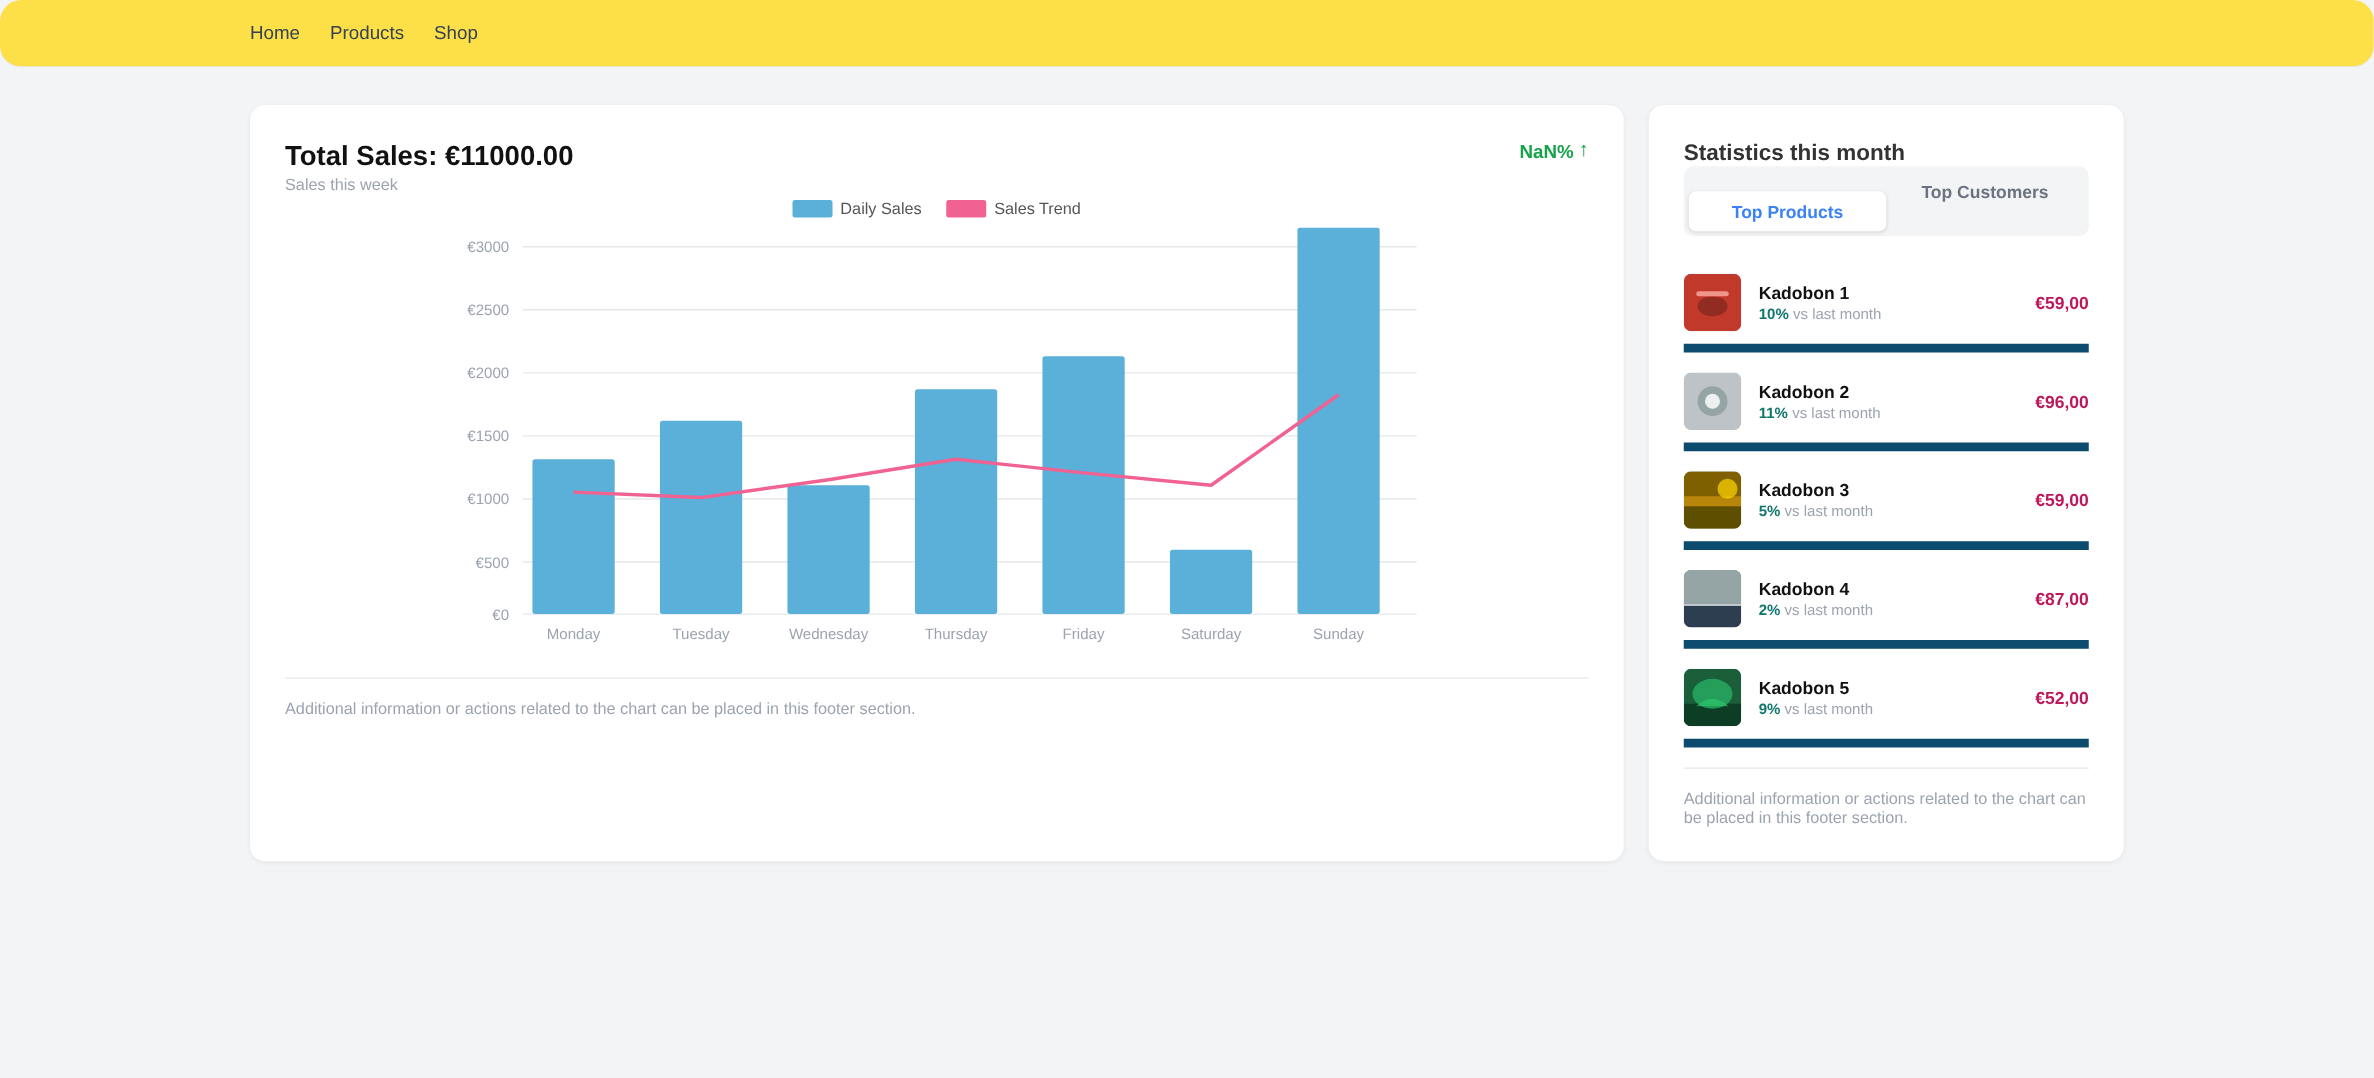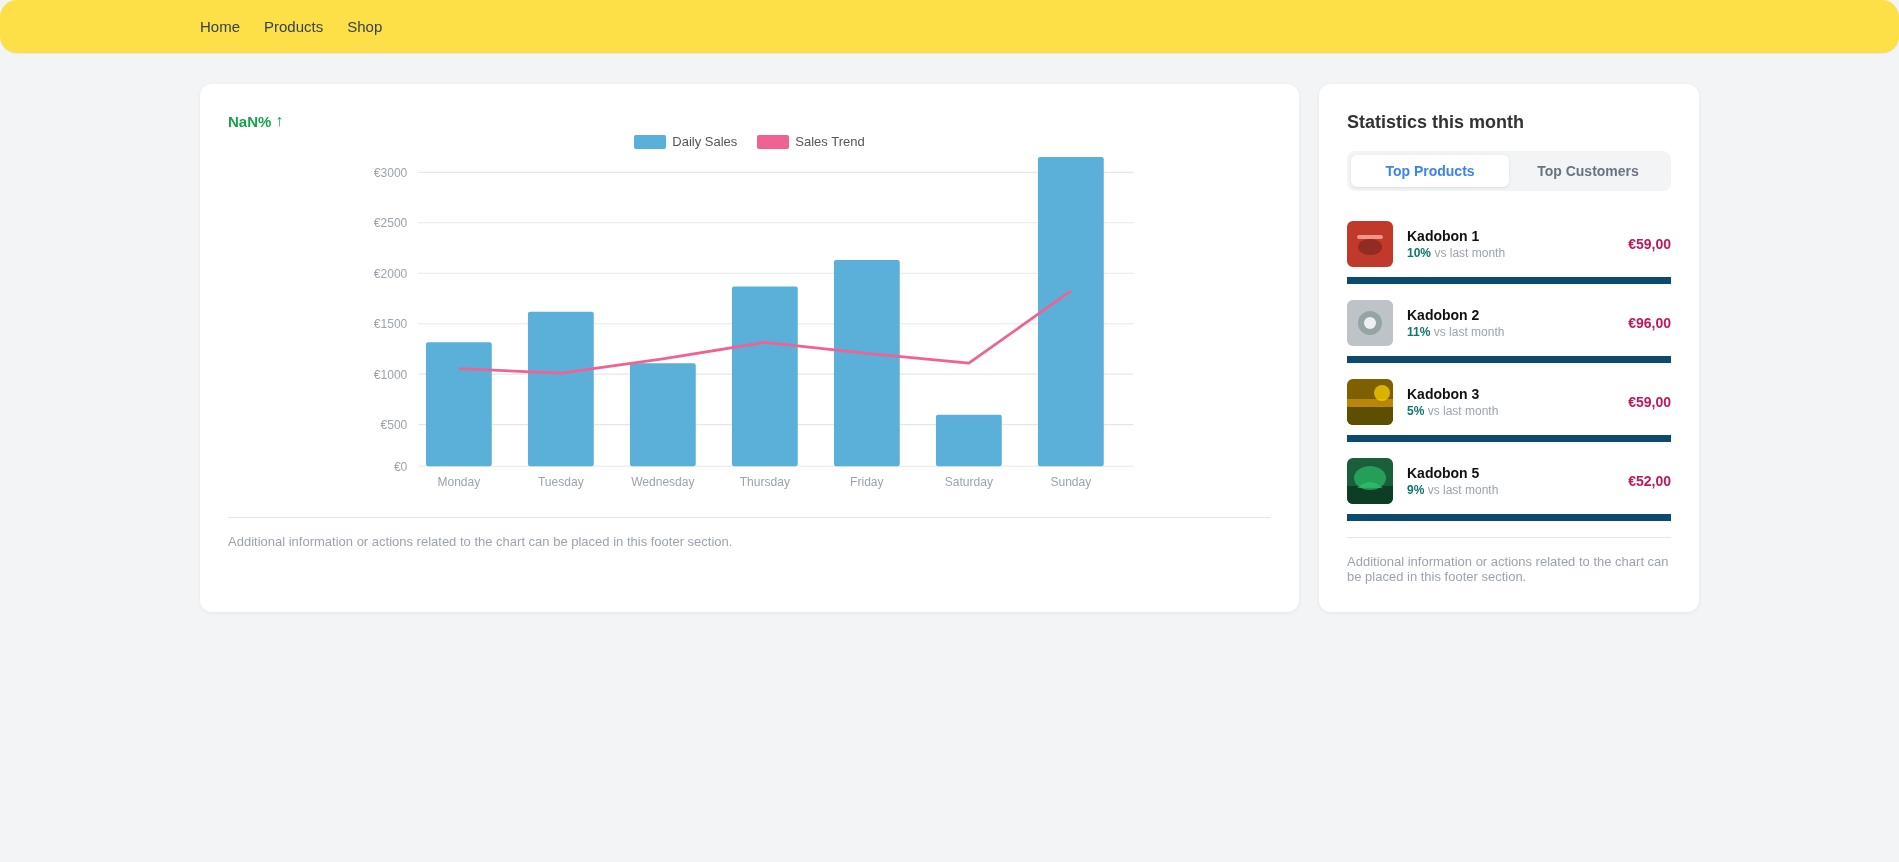--- a/index.html
+++ b/index.html
@@ -100,21 +100,20 @@
       padding: 28px;
       width: 380px;
       flex-shrink: 0;
       box-shadow: 0 1px 4px rgba(0,0,0,0.06);
       display: flex;
       flex-direction: column;
     }
     .stats-title {
       font-size: 18px;
       font-weight: 700;
-      margin-bottom: 18px;
     }
     .tabs {
       display: flex;
       background: #f3f4f6;
       border-radius: 8px;
       padding: 4px;
       margin-bottom: 20px;
     }
     .tab {
       flex: 1;
@@ -123,20 +122,21 @@
       font-size: 14px;
       font-weight: 600;
       cursor: pointer;
       border-radius: 6px;
       color: #6b7280;
     }
     .tab.active {
       background: #fff;
       color: #3b82f6;
       box-shadow: 0 1px 3px rgba(0,0,0,0.1);
+      margin-top: 16px;
     }
     .product-list {
       display: flex;
       flex-direction: column;
       gap: 6px;
       flex: 1;
     }
     .product-item {
       display: flex;
       align-items: center;
@@ -194,20 +194,24 @@
 <nav>
   <a href="#">Home</a>
   <a href="#">Products</a>
   <a href="#">Shop</a>
 </nav>
 
 <div class="main-content">
 
   <div class="chart-card">
     <div class="chart-header">
+      <div>
+        <div class="chart-title">Total Sales: €11000.00</div>
+        <div class="chart-subtitle">Sales this week</div>
+      </div>
       <div class="nan-badge">
         <span>NaN%</span>
         <span class="arrow-up">↑</span>
       </div>
     </div>
 
     <div class="chart-legend">
       <div class="legend-item">
         <div class="legend-box" style="background:#5ab0d8;"></div>
         <span>Daily Sales</span>
@@ -325,20 +329,38 @@
         <div class="product-info">
           <div class="product-name">Kadobon 3</div>
           <div class="product-change">
             <span class="pct">5%</span>
             <span class="label"> vs last month</span>
           </div>
         </div>
         <div class="product-price">€59,00</div>
       </div>
 
+      <div class="product-item">
+        <div class="product-thumb">
+          <svg viewBox="0 0 46 46" xmlns="http://www.w3.org/2000/svg">
+            <rect width="46" height="46" fill="#7f8c8d"></rect>
+            <rect x="0" y="28" width="46" height="18" fill="#2c3e50"></rect>
+            <rect x="0" y="0" width="46" height="28" fill="#95a5a6"></rect>
+            <line x1="0" y1="28" x2="46" y2="28" stroke="#ecf0f1" stroke-width="1"></line>
+          </svg>
+        </div>
+        <div class="product-info">
+          <div class="product-name">Kadobon 4</div>
+          <div class="product-change">
+            <span class="pct">2%</span>
+            <span class="label"> vs last month</span>
+          </div>
+        </div>
+        <div class="product-price">€87,00</div>
+      </div>
 
       <div class="product-item">
         <div class="product-thumb">
           <svg viewBox="0 0 46 46" xmlns="http://www.w3.org/2000/svg">
             <rect width="46" height="46" fill="#1a5e3a"></rect>
             <rect x="0" y="28" width="46" height="18" fill="#0e3d25"></rect>
             <ellipse cx="23" cy="20" rx="16" ry="12" fill="#27ae60" opacity="0.8"></ellipse>
             <path d="M10 30 Q23 18 36 30" fill="#2ecc71" opacity="0.6"></path>
           </svg>
         </div>

